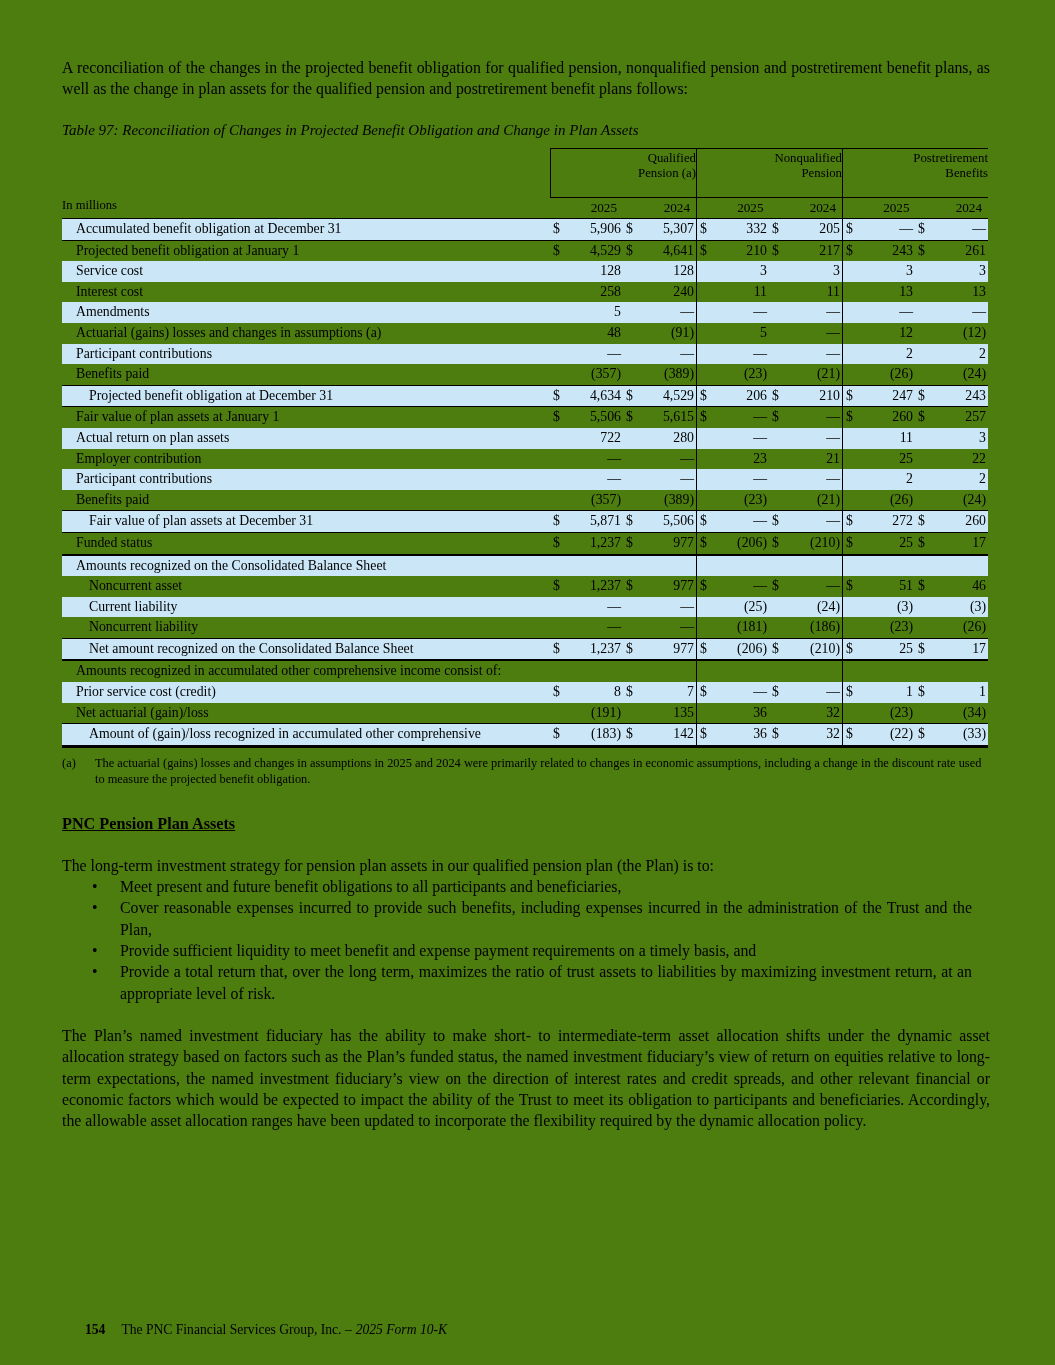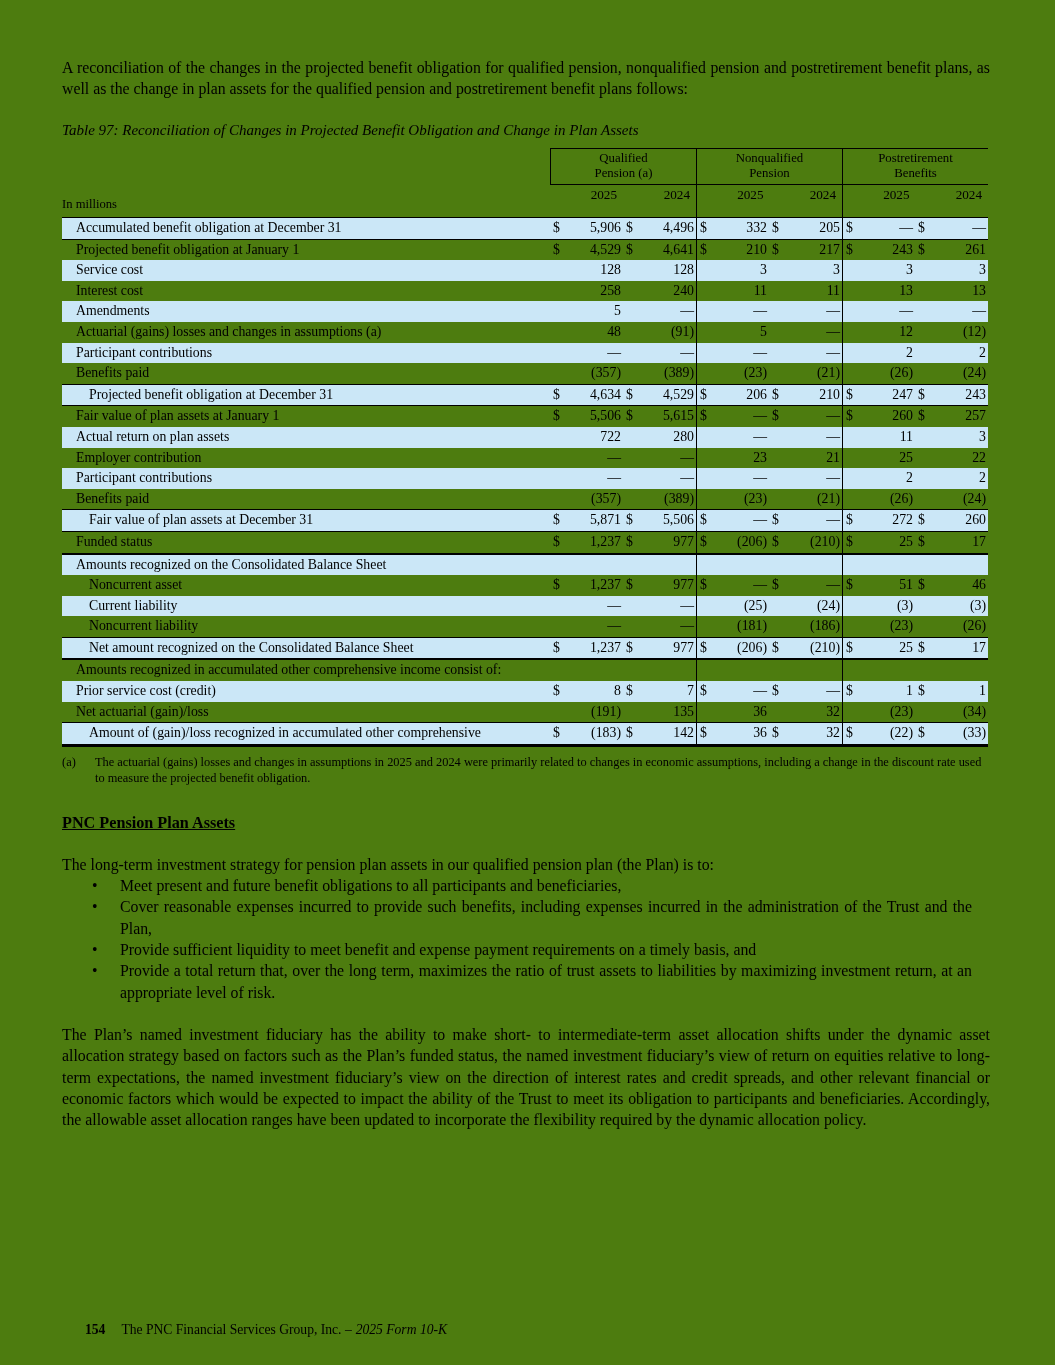--- a/index.html
+++ b/index.html
@@ -13,28 +13,28 @@
 
   .intro { margin:0; font-size:15.8px; line-height:21px; text-align:justify; }
 
   .tbl-title { margin:23px 0 0 0; font-size:15px; font-weight:normal; font-style:italic; }
 
   
   .fintable { margin-top:9px; width:926px; }
   .thead-groups { display:grid; grid-template-columns:488px 146px 146px 146px; }
   .group-cell {
     border-top:1px solid #000; border-bottom:1px solid #000;
-    text-align:center; font-size:12.8px; line-height:15px; padding:2px 0 3px 0;
+    text-align:right; font-size:12.8px; line-height:15px; padding:2px 0 16px 0;
   }
   .group-cell.first { border-left:1px solid #000; }
   .gl { border-left:1px solid #000; }
 
   .years-row { display:grid; grid-template-columns:488px 146px 146px 146px; border-bottom:1px solid #000; }
   .inmillions { font-size:12.6px; align-self:end; padding-bottom:5px; }
-  .years-group { display:flex; align-items:flex-end; font-size:13.2px; padding:2px 0 14px 0; }
+  .years-group { display:flex; align-items:flex-end; font-size:13.2px; padding:2px 0 2px 0; }
   .years-group span { display:inline-block; width:73px; text-align:right; padding-right:6px; box-sizing:border-box; }
 
   .trow {
     display:grid;
     grid-template-columns:488px repeat(6, 22px 51px);
     height:20.6px; line-height:20.6px; font-size:13.8px;
     align-items:stretch;
   }
   .trow.shade { background:var(--shade, #cbe7f7); }
   .tlabel { padding-left:14px; white-space:nowrap; }
@@ -107,21 +107,21 @@
           <span>2024</span>
         </div>
       </div>
 
       <div>
           <div class="trow shade" style="border-bottom: 1px solid rgb(0, 0, 0);">
             <div class="tlabel">Accumulated benefit obligation at December 31</div>
             <div class="td">$</div>
             <div class="tv">5,906</div>
             <div class="td">$</div>
-            <div class="tv">4,496</div>
+            <div class="tv">5,307</div>
             <div class="td vline gl">$</div>
             <div class="tv">332</div>
             <div class="td">$</div>
             <div class="tv">205</div>
             <div class="td vline gl">$</div>
             <div class="tv">—</div>
             <div class="td">$</div>
             <div class="tv">—</div>
           </div>
           <div class="trow">

